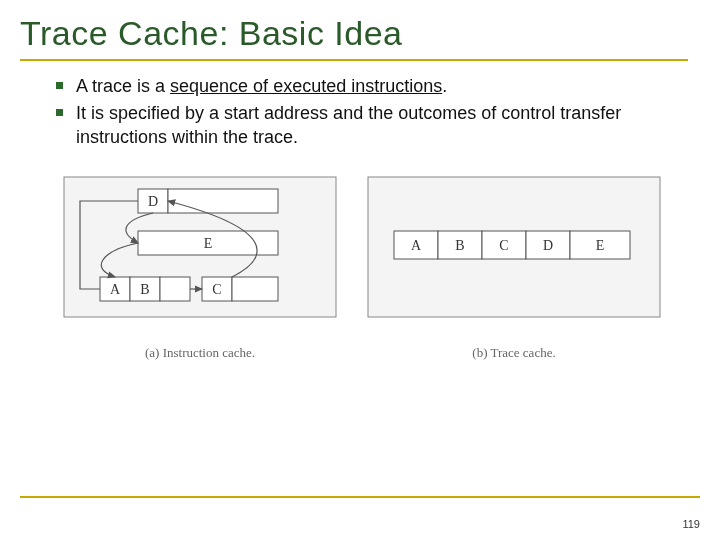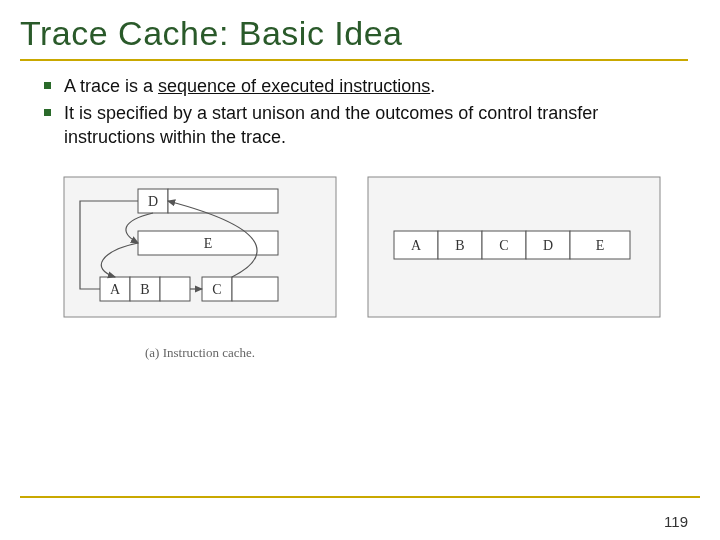--- a/index.html
+++ b/index.html
@@ -26,21 +26,21 @@
     letter-spacing: 0.5px;
   }
   .title-rule {
     border: none;
     border-top: 2px solid #c9a800;
     margin: 0 0 14px 0;
   }
   .bullets {
     list-style: none;
     padding: 0 0 0 24px;
-    margin: 0;
+    margin: 12px;
     font-size: 18px;
     color: #111;
     line-height: 1.3;
   }
   .bullets li {
     position: relative;
     margin-bottom: 4px;
     padding-left: 20px;
   }
   .bullets li::before {
@@ -74,39 +74,39 @@
   .bottom-rule {
     position: absolute;
     left: 20px;
     right: 20px;
     bottom: 34px;
     border: none;
     border-top: 2px solid #c9a800;
   }
   .pagenum {
     position: absolute;
-    right: 32px;
+    right: 20px;
     bottom: 10px;
-    font-size: 15px;
+    font-size: 11px;
     color: #333;
     margin-top: 40px;
   }
 </style>
 </head>
 <body>
 
 <div class="slide">
   <h1 class="title">Trace Cache: Basic Idea</h1>
   <hr class="title-rule">
 
   <ul class="bullets">
     <li>
       <span>A trace is a </span><span class="u">sequence of executed instructions</span><span>.</span>
     </li>
-    <li>It is specified by a start unison and the outcomes of control transfer instructions within the trace.</li>
+    <li>It is specified by a start address and the outcomes of control transfer instructions within the trace.</li>
   </ul>
 
   <div class="figures">
     <div class="fig">
       <svg width="280" height="168">
 
         <rect x="4" y="4" width="272" height="140" fill="#f4f4f4" stroke="#888" stroke-width="1"></rect>
 
         <rect x="78" y="16" width="30" height="24" fill="#fff" stroke="#555"></rect>
         <text x="93" y="33" font-size="14" text-anchor="middle" fill="#333" font-family="Georgia,serif">D</text>
@@ -151,18 +151,19 @@
         <text x="52" y="77" font-size="14" text-anchor="middle" fill="#333" font-family="Georgia,serif">A</text>
         <rect x="74" y="58" width="44" height="28" fill="#fff" stroke="#555"></rect>
         <text x="96" y="77" font-size="14" text-anchor="middle" fill="#333" font-family="Georgia,serif">B</text>
         <rect x="118" y="58" width="44" height="28" fill="#fff" stroke="#555"></rect>
         <text x="140" y="77" font-size="14" text-anchor="middle" fill="#333" font-family="Georgia,serif">C</text>
         <rect x="162" y="58" width="44" height="28" fill="#fff" stroke="#555"></rect>
         <text x="184" y="77" font-size="14" text-anchor="middle" fill="#333" font-family="Georgia,serif">D</text>
         <rect x="206" y="58" width="60" height="28" fill="#fff" stroke="#555"></rect>
         <text x="236" y="77" font-size="14" text-anchor="middle" fill="#333" font-family="Georgia,serif">E</text>
       </svg>
+      <div class="caption">(b) Trace cache.</div>
     </div>
   </div>
 
   <hr class="bottom-rule">
   <div class="pagenum">119</div>
 </div>
 
 </body></html>

